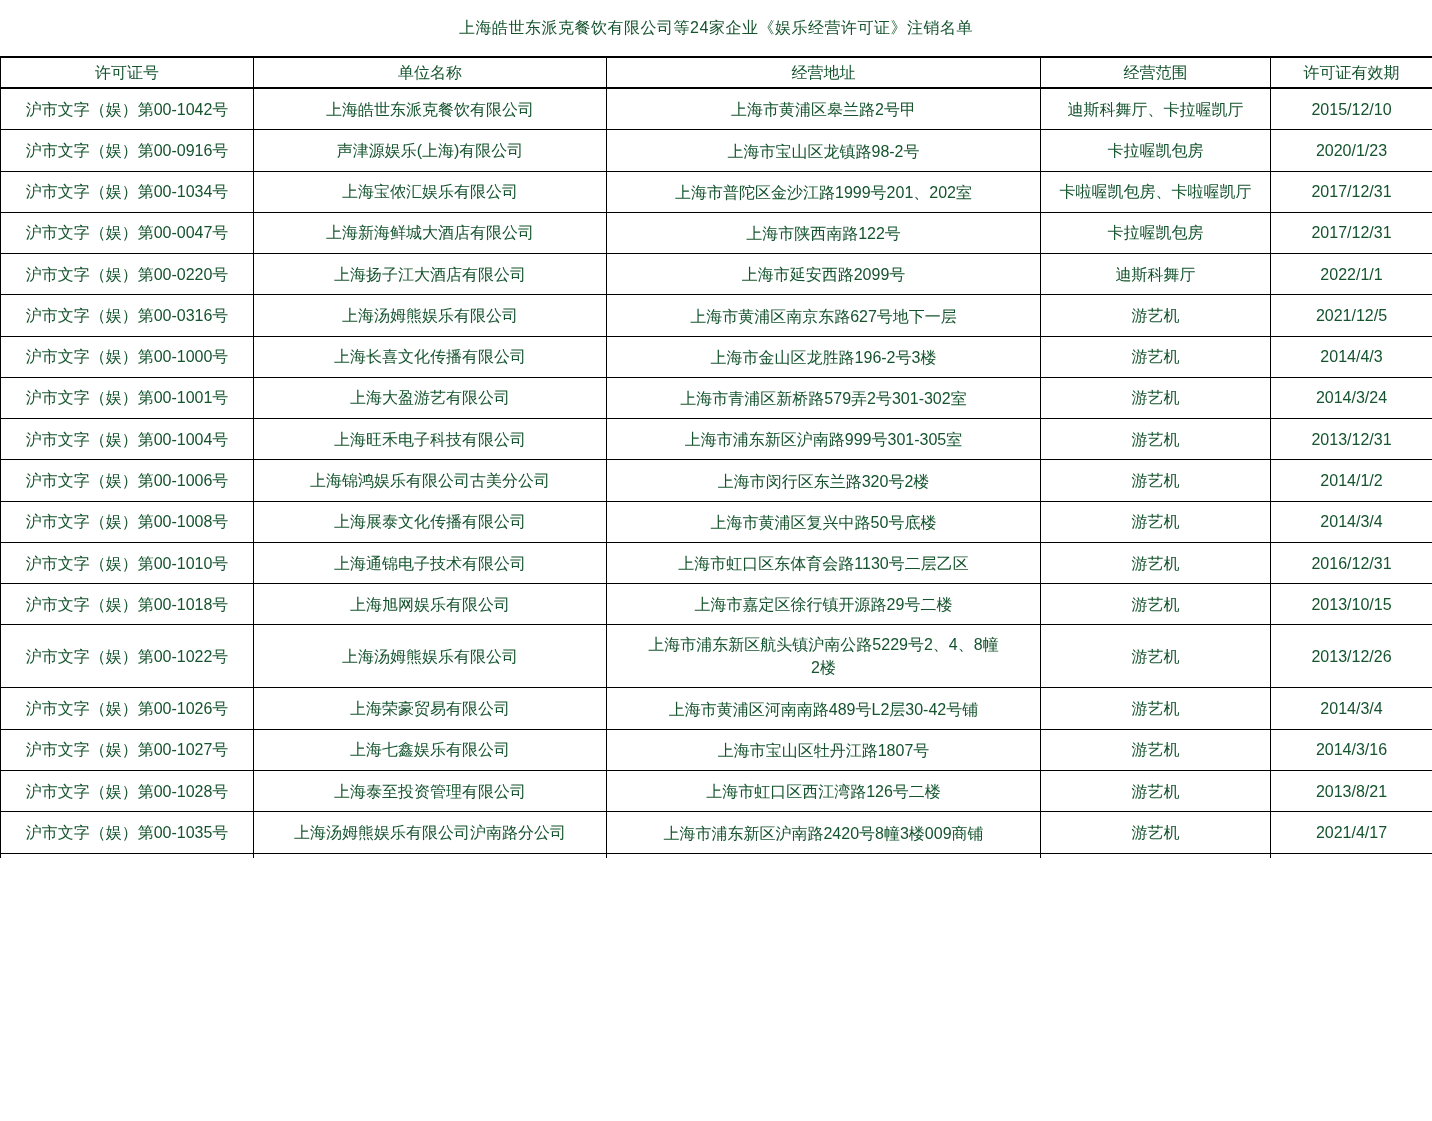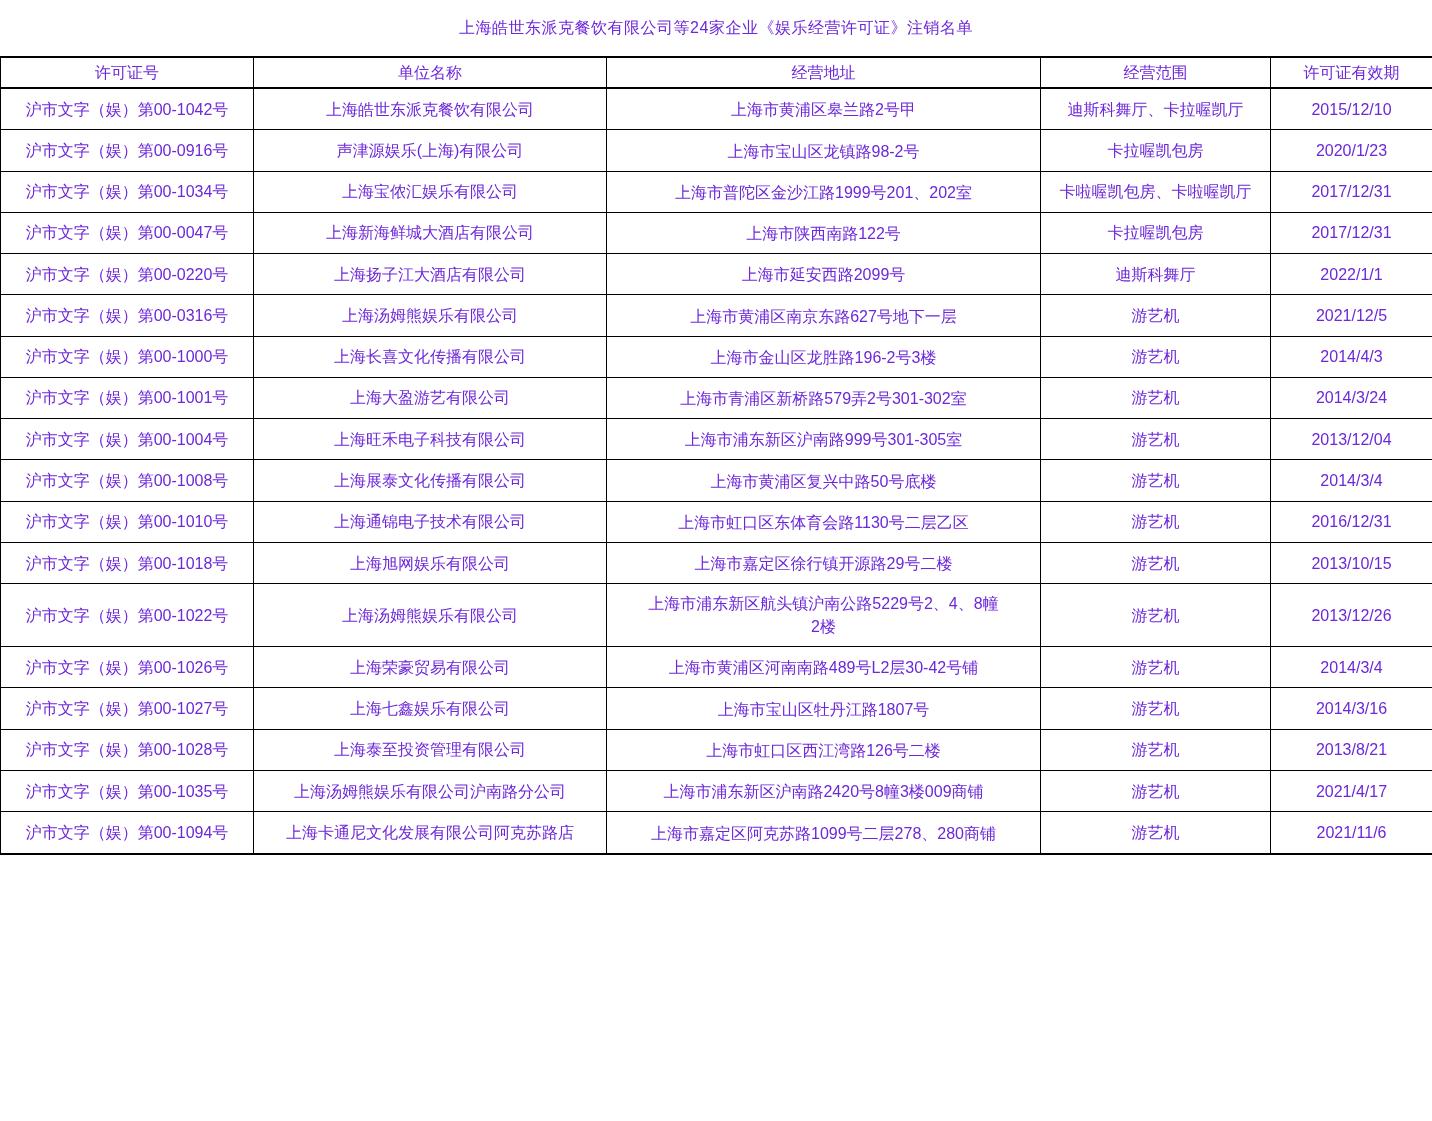--- a/index.html
+++ b/index.html
@@ -4,21 +4,21 @@
 <style>
   html, body {
     margin: 0;
     padding: 0;
     background: #ffffff;
   }
   .page {
     width: 1432px;
     height: 858px;
     background: #ffffff;
-    color: #6d28d9;
+    color: #14532d;
     font-family: "Liberation Sans", "DejaVu Sans", sans-serif;
     box-sizing: border-box;
     overflow: hidden;
   }
   .doc-title {
     height: 56px;
     display: flex;
     align-items: center;
     justify-content: center;
     font-size: 16px;
@@ -132,21 +132,28 @@
           <td>上海大盈游艺有限公司</td>
           <td><span class="addr-wrap">上海市青浦区新桥路579弄2号301-302室</span></td>
           <td>游艺机</td>
           <td>2014/3/24</td>
         </tr>
         <tr>
           <td>沪市文字（娱）第00-1004号</td>
           <td>上海旺禾电子科技有限公司</td>
           <td><span class="addr-wrap">上海市浦东新区沪南路999号301-305室</span></td>
           <td>游艺机</td>
-          <td>2013/12/04</td>
+          <td>2013/12/31</td>
+        </tr>
+        <tr>
+          <td>沪市文字（娱）第00-1006号</td>
+          <td>上海锦鸿娱乐有限公司古美分公司</td>
+          <td><span class="addr-wrap">上海市闵行区东兰路320号2楼</span></td>
+          <td>游艺机</td>
+          <td>2014/1/2</td>
         </tr>
         <tr>
           <td>沪市文字（娱）第00-1008号</td>
           <td>上海展泰文化传播有限公司</td>
           <td><span class="addr-wrap">上海市黄浦区复兴中路50号底楼</span></td>
           <td>游艺机</td>
           <td>2014/3/4</td>
         </tr>
         <tr>
           <td>沪市文字（娱）第00-1010号</td>

